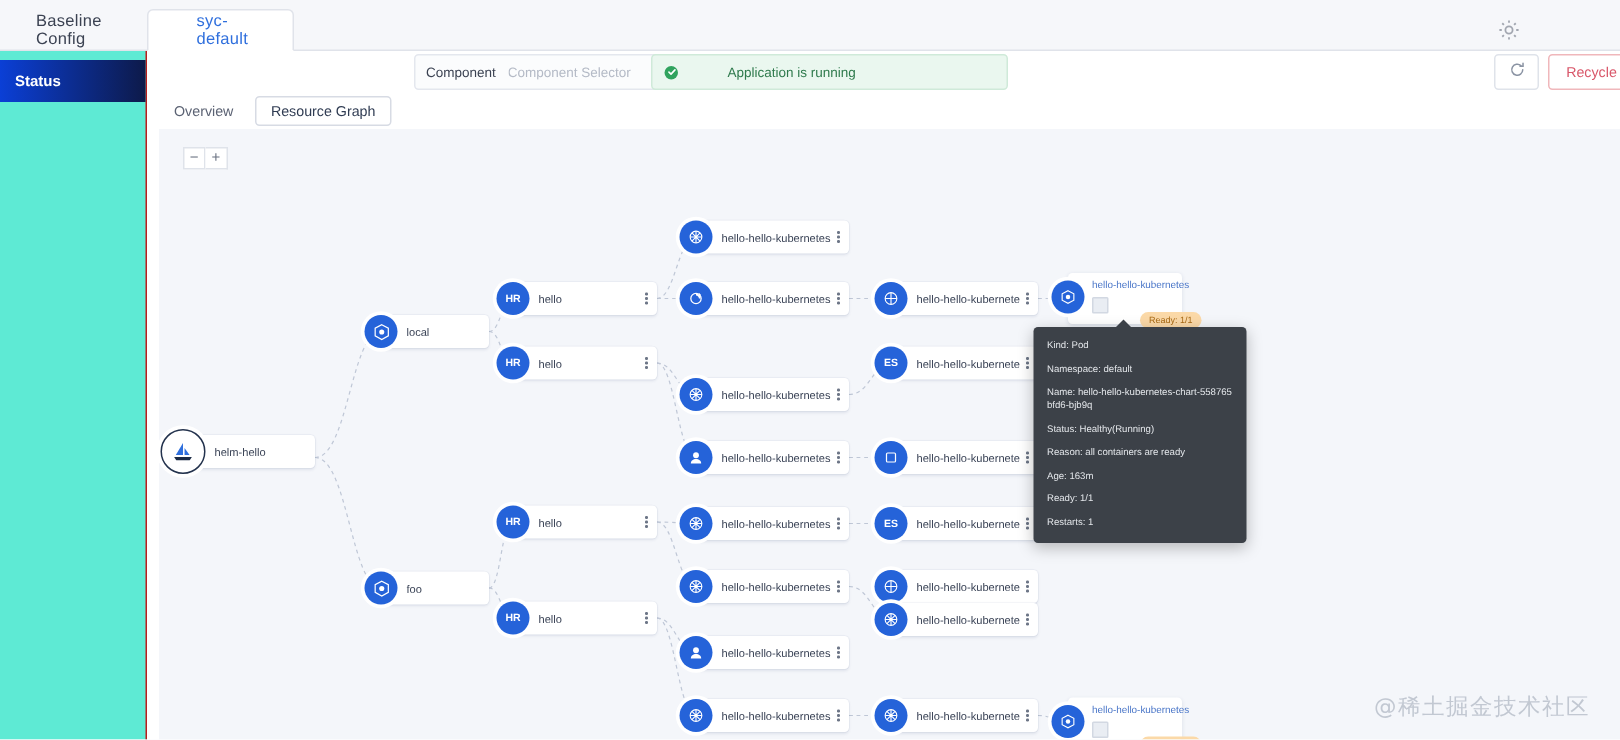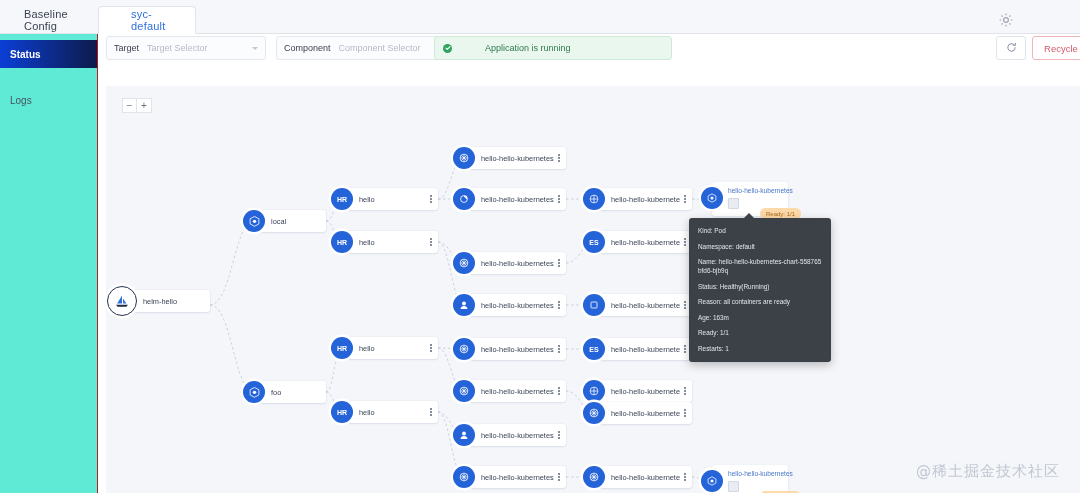--- a/index.html
+++ b/index.html
@@ -289,32 +289,26 @@
     <div class="gear-btn">
       <svg width="16" height="16" viewBox="0 0 16 16" fill="none" stroke="#6b7280" stroke-width="1.2">
         <circle cx="8" cy="8" r="2.4"></circle>
         <path d="M8 1.6v1.6M8 12.8v1.6M1.6 8h1.6M12.8 8h1.6M3.5 3.5l1.1 1.1M11.4 11.4l1.1 1.1M12.5 3.5l-1.1 1.1M4.6 11.4l-1.1 1.1"></path>
       </svg>
     </div>
   </div>
 
   <div class="sidebar">
     <div class="side-item active">Status</div>
-    <div class="side-item spaced">Logs</div>
   </div>
 
   <div class="main">
 
     <div class="selrow">
 
-      <div class="selector sel-target">
-        <span class="lbl">Target</span>
-        <span class="ph">Target Selector</span>
-        <span class="caret"></span>
-      </div>
 
       <div class="selector sel-component">
         <span class="lbl">Component</span>
         <span class="ph">Component Selector</span>
         <span class="caret"></span>
       </div>
 
       <div class="statusbar">
         <span class="ok-dot">
           <svg width="6" height="6" viewBox="0 0 10 10" fill="none" stroke="#ffffff" stroke-width="1.8" stroke-linecap="round" stroke-linejoin="round">
@@ -329,20 +323,24 @@
           <svg width="11" height="11" viewBox="0 0 12 12" fill="none" stroke="#8a93a3" stroke-width="1.1" stroke-linecap="round">
             <path d="M10 6a4 4 0 1 1-1.3-3"></path>
             <path d="M10.2 1.3 L10.2 3.5 L8 3.5"></path>
           </svg>
         </span>
       </div>
 
       <div class="recycle-btn">Recycle</div>
     </div>
 
+    <div class="subtabs">
+      <div class="subtab">Overview</div>
+      <div class="subtab active">Resource Graph</div>
+    </div>
 
     <div class="canvas">
 
       <div class="zoomctl">
         <div>−</div>
         <div>+</div>
       </div>
 
       <svg class="edges">
         <g stroke="#bfc7d6" stroke-width="0.8" fill="none" stroke-dasharray="2.5,2.5">

